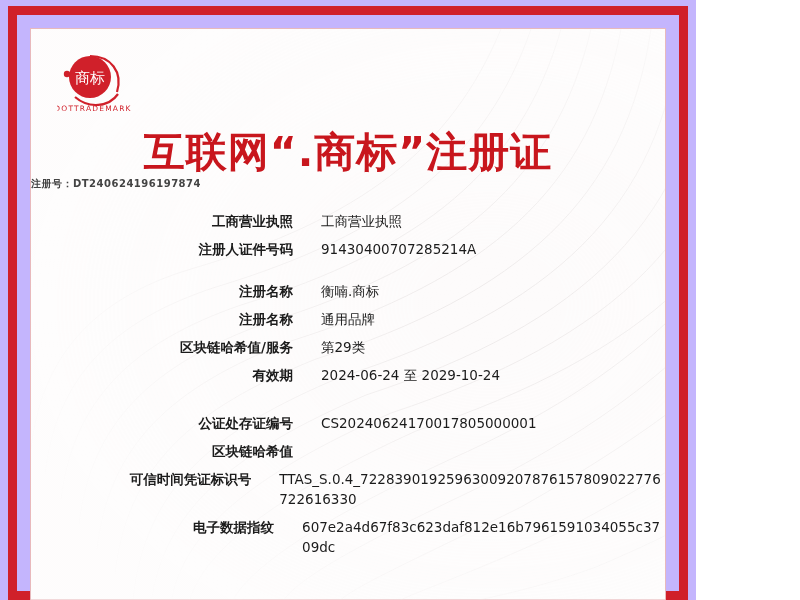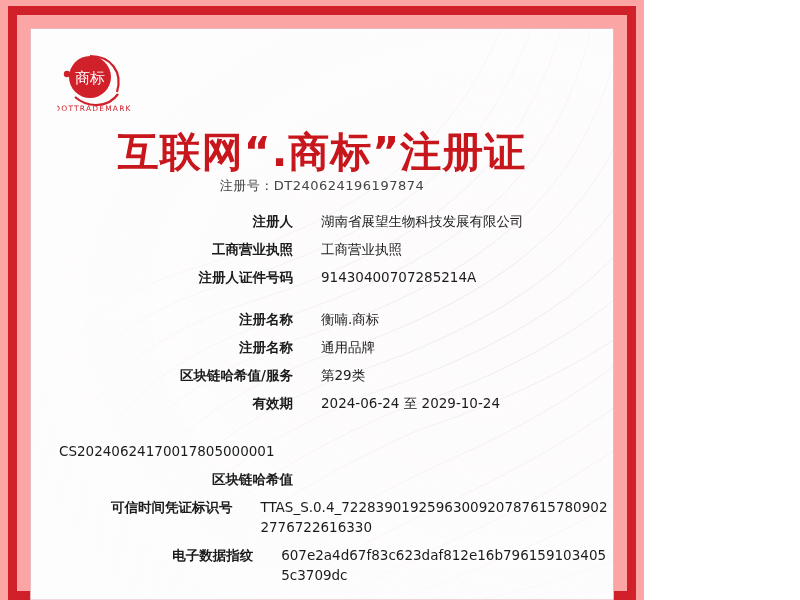--- a/index.html
+++ b/index.html
@@ -8,24 +8,24 @@
     width: 800px;
     height: 600px;
     overflow: hidden;
     background: #ffffff;
     font-family: "Liberation Sans", sans-serif;
   }
 
   
   .certificate {
     position: relative;
-    width: 644px;
+    width: 696px;
     height: 600px;
     box-sizing: border-box;
-    background: #fca5a5;
+    background: #c4b5fd;
     overflow: hidden;
   }
 
   .red-frame {
     position: absolute;
     left: 8px;
     top: 6px;
     right: 8px;
     bottom: 0;
     border: 9px solid #d0202a;
@@ -84,25 +84,25 @@
     font-weight: bold;
     letter-spacing: 1px;
     font-family: "DejaVu Sans", "Liberation Sans", sans-serif;
   }
 
   .reg-no {
     position: absolute;
     left: 0;
     right: 0;
     top: 148px;
-    text-align: center;
     color: #444444;
-    font-size: 13px;
+    font-size: 10px;
     letter-spacing: 0.5px;
     font-family: "DejaVu Sans", "Liberation Sans", sans-serif;
+    font-weight: bold;
   }
 
   .fields {
     position: absolute;
     left: 0;
     right: 0;
     top: 182px;
   }
 
   .field-row {
@@ -184,24 +184,20 @@
         <text x="36" y="64" font-size="7.5" font-family="DejaVu Sans, sans-serif" fill="#d0202a" text-anchor="middle" letter-spacing="1.2">DOTTRADEMARK</text>
       </svg>
     </div>
 
     <div class="title">互联网“.商标”注册证</div>
     <div class="reg-no">注册号：DT240624196197874</div>
 
     <div class="fields">
 
       <div class="field-row">
-        <div class="field-label">注册人</div>
-        <div class="field-value">湖南省展望生物科技发展有限公司</div>
-      </div>
-      <div class="field-row">
         <div class="field-label">工商营业执照</div>
         <div class="field-value">工商营业执照</div>
       </div>
       <div class="field-row">
         <div class="field-label">注册人证件号码</div>
         <div class="field-value">91430400707285214A</div>
       </div>
 
       <div class="group-gap"></div>
 
@@ -218,20 +214,21 @@
         <div class="field-value">第29类</div>
       </div>
       <div class="field-row">
         <div class="field-label">有效期</div>
         <div class="field-value">2024-06-24 至 2029-10-24</div>
       </div>
 
       <div class="group-gap-lg"></div>
 
       <div class="field-row">
+        <div class="field-label">公证处存证编号</div>
         <div class="field-value">CS20240624170017805000001</div>
       </div>
       <div class="field-row">
         <div class="field-label">区块链哈希值</div>
       </div>
       <div class="field-row">
         <div class="field-label">可信时间凭证标识号</div>
         <div class="field-value">TTAS_S.0.4_72283901925963009207876157809022776722616330</div>
       </div>
       <div class="field-row">

